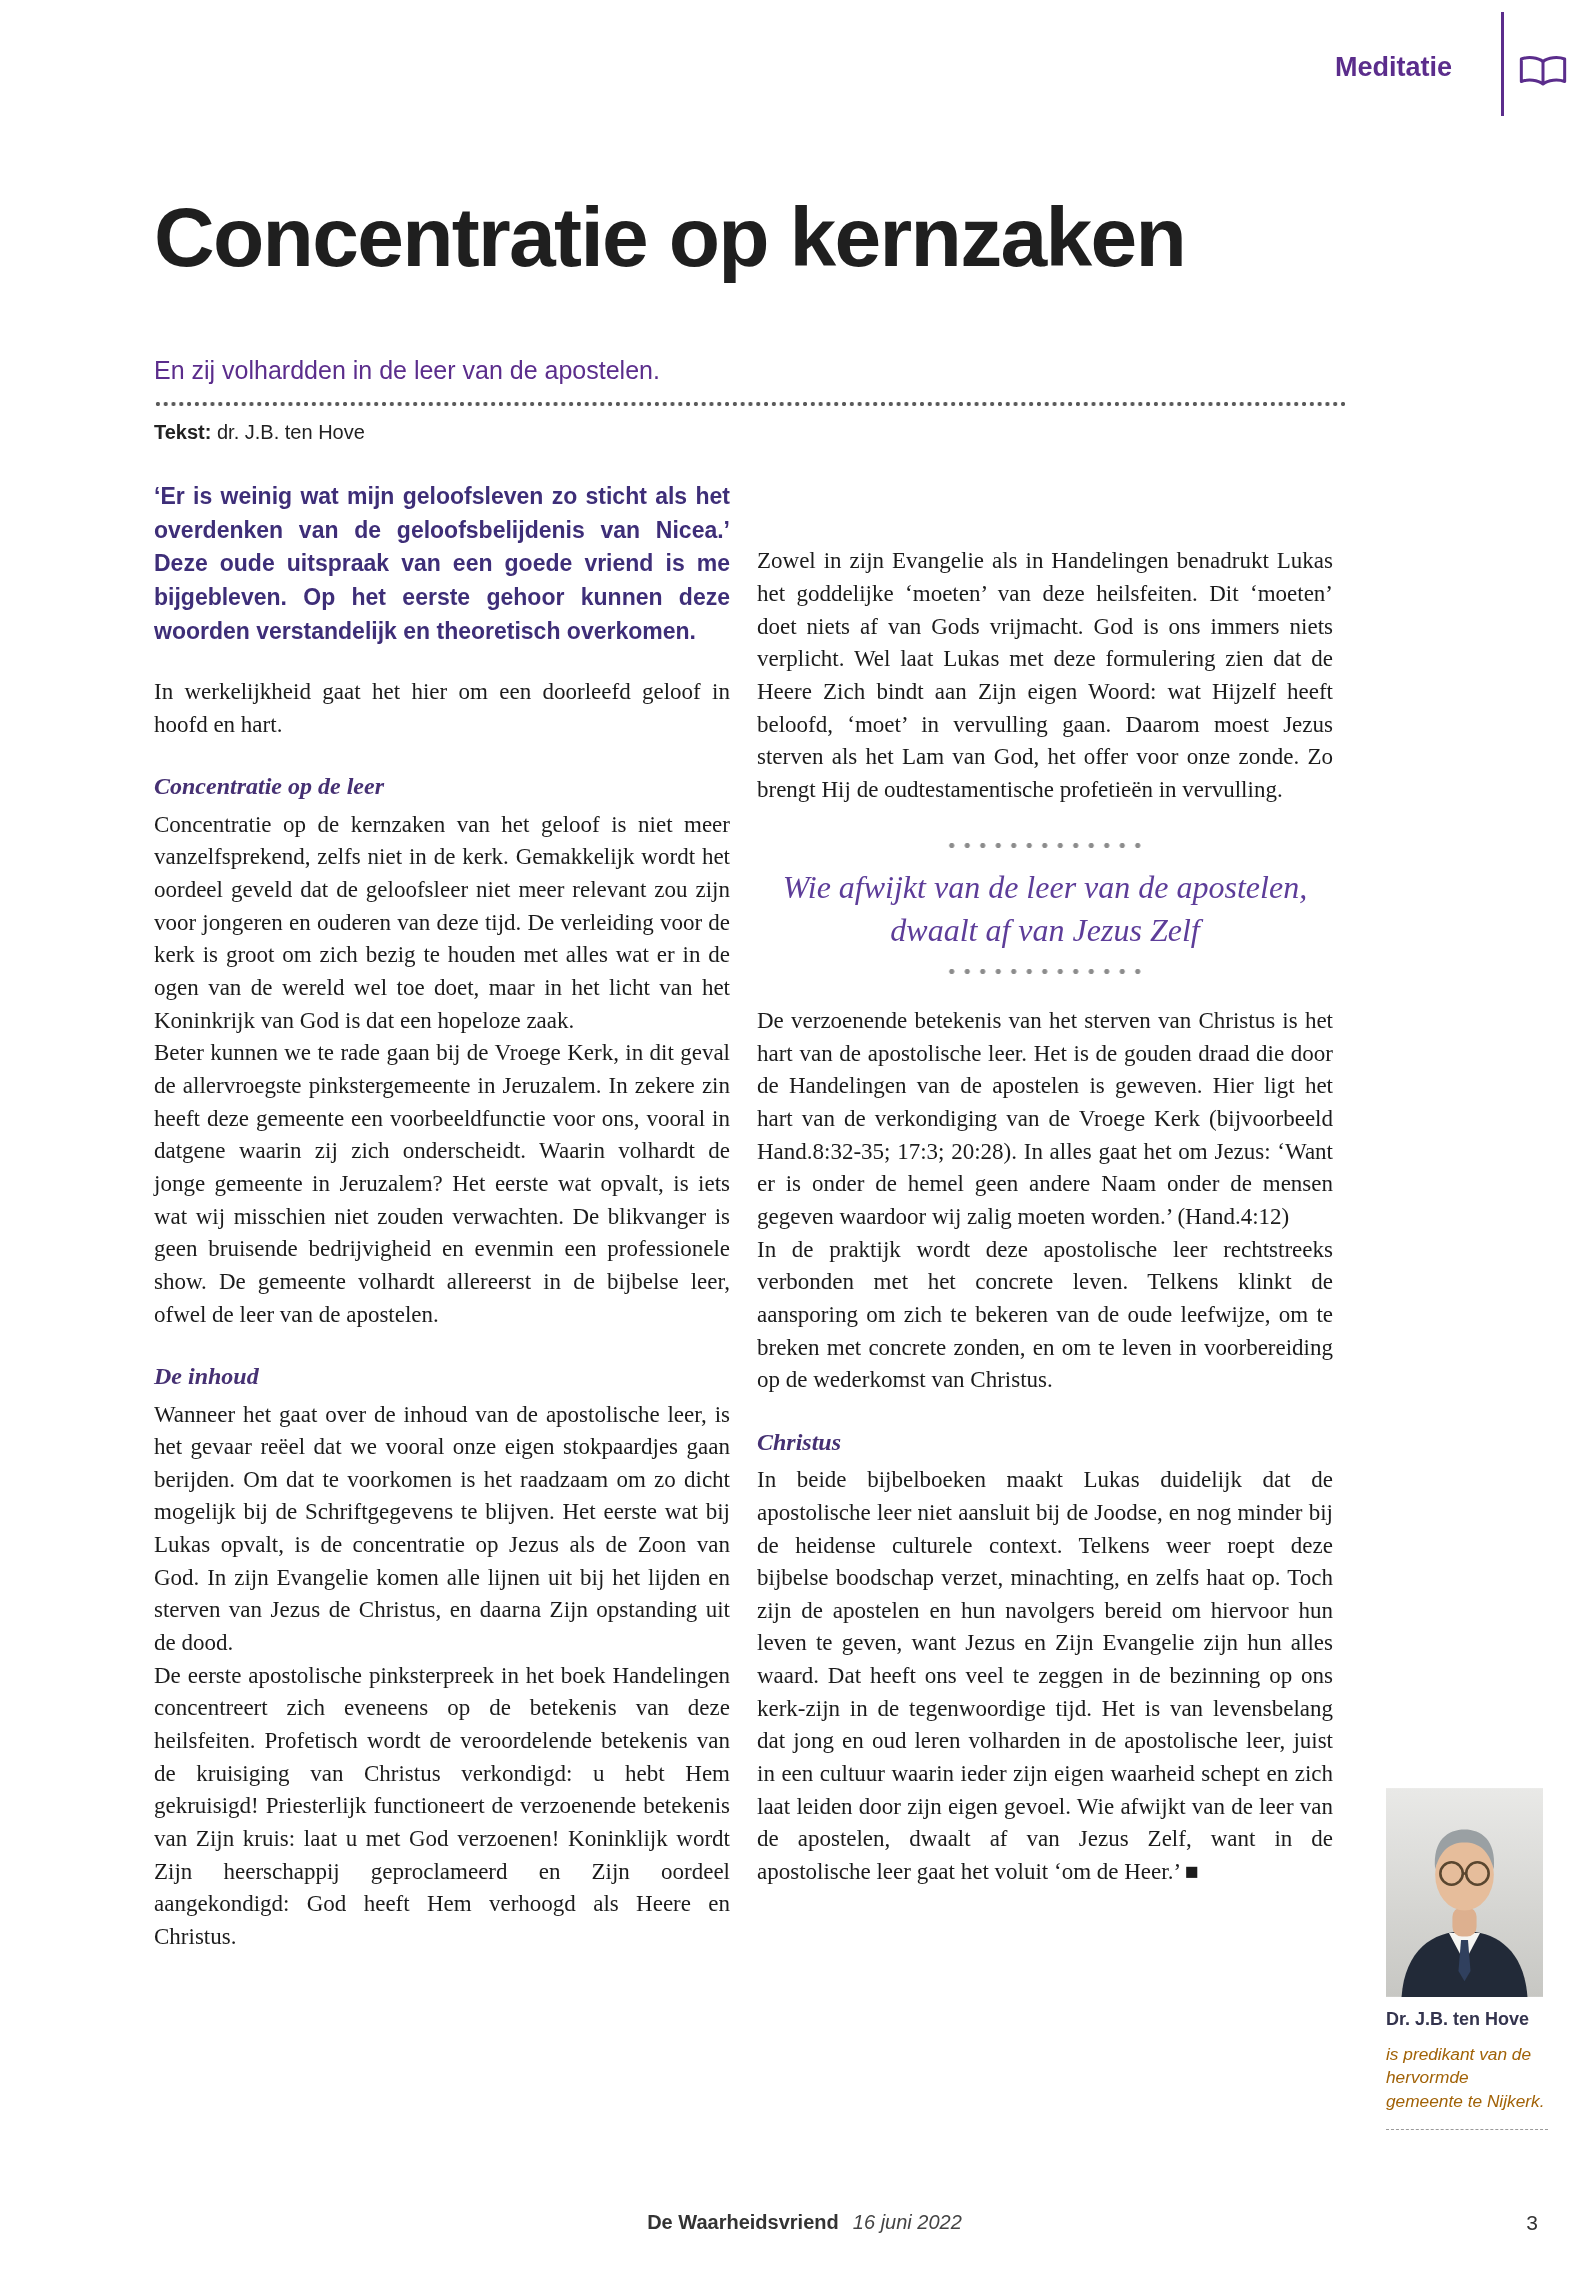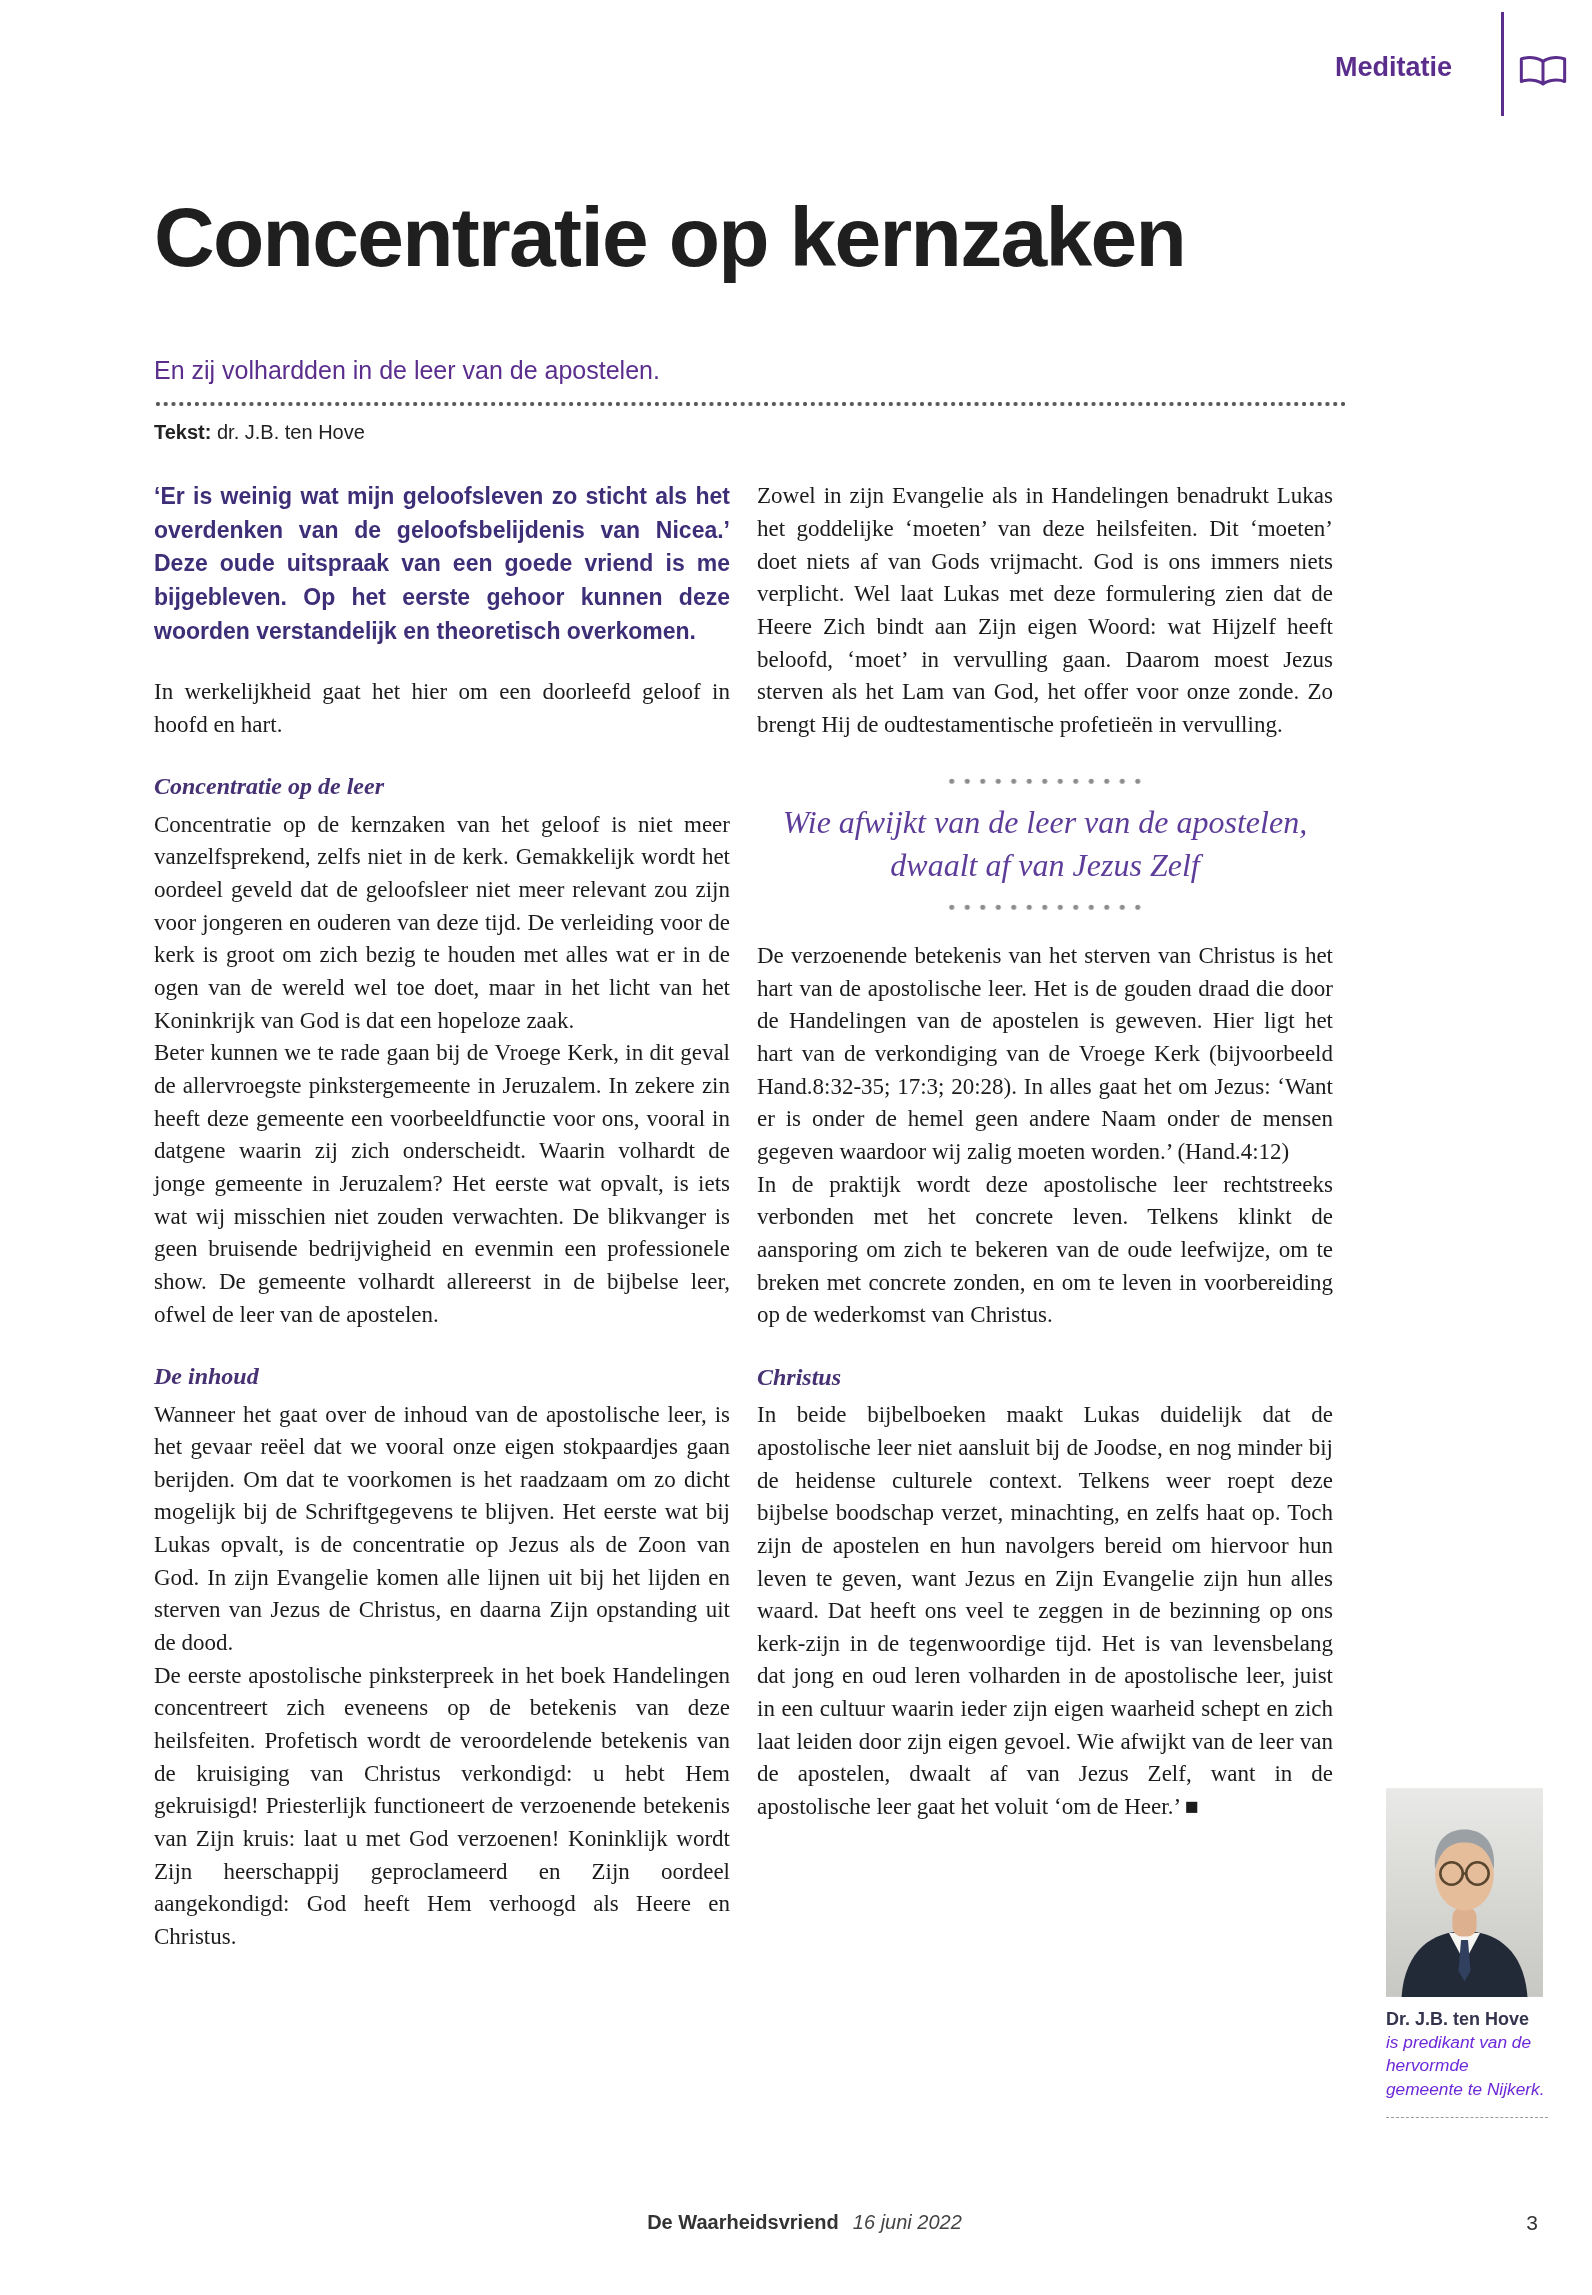--- a/index.html
+++ b/index.html
@@ -54,21 +54,21 @@
     background-position: left center;
   }
 
   .byline {
     margin-top: 14px;
     font-family: "Liberation Sans", "DejaVu Sans", sans-serif;
     font-size: 20px; color: #222;
   }
   .byline-label { font-weight: bold; }
 
-  .columns { margin-top: 36px; display: flex; gap: 27px; }
+  .columns { margin-top: 36px; display: flex; gap: 27px; align-items: center; }
   .col { width: 576px; font-size: 23px; line-height: 1.42; text-align: justify; hyphens: auto; }
   .col > :first-child { margin-top: 0; }
 
   .intro {
     margin: 0 0 28px 0;
     font-family: "Liberation Sans", "DejaVu Sans", sans-serif;
     font-weight: bold;
     font-size: 23px; line-height: 1.46;
     color: #3e2e78;
   }
@@ -101,23 +101,23 @@
 
   
   .author-card { position: absolute; left: 1386px; top: 1788px; width: 162px; }
   .author-photo { margin: 0; width: 157px; height: 209px; display:block; }
   .author-name {
     margin-top: 12px;
     font-family: "Liberation Sans", "DejaVu Sans", sans-serif;
     font-weight: bold; font-size: 18px; color: #34344e;
   }
   .author-bio {
-    margin-top: 1px;
-    font-family: "Liberation Sans", "DejaVu Sans", sans-serif;
-    font-style: italic; font-size: 17.3px; line-height: 1.35; color: #6d28d9;
+    margin-top: 13px;
+    font-family: "Liberation Sans", "DejaVu Sans", sans-serif;
+    font-style: italic; font-size: 17.3px; line-height: 1.35; color: #a16207;
   }
   .author-rule { margin-top: 15.5px; border-top: 1.7px dashed #9a9a9a; width: 100%; }
 
   
   .page-footer { position: absolute; top: 2211px; left: 0; width: 100%; }
   .footer-center {
     text-align: center;
     font-family: "Liberation Sans", "DejaVu Sans", sans-serif;
     font-size: 20px; color: #333; padding-left: 17px;
   }

